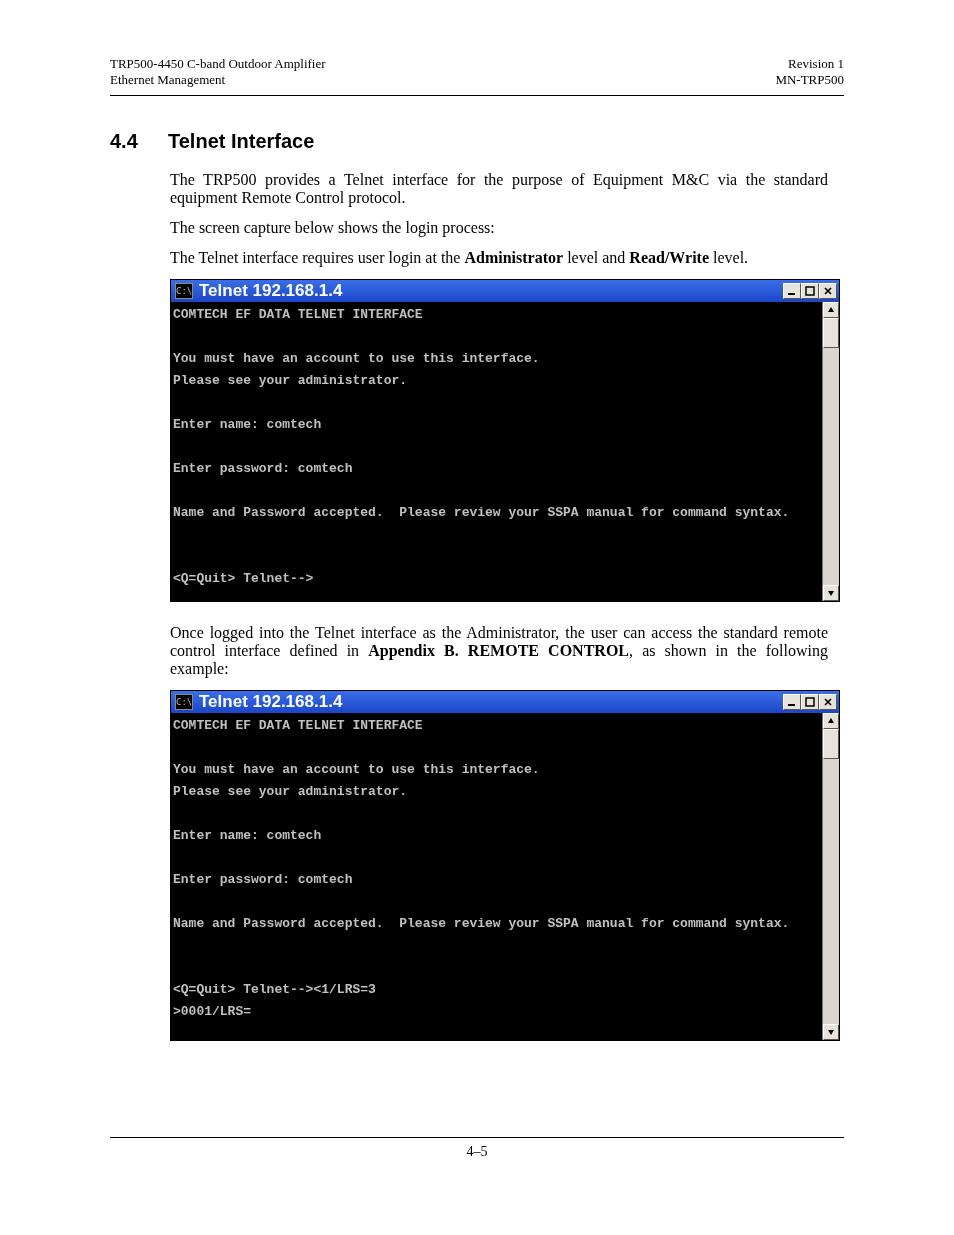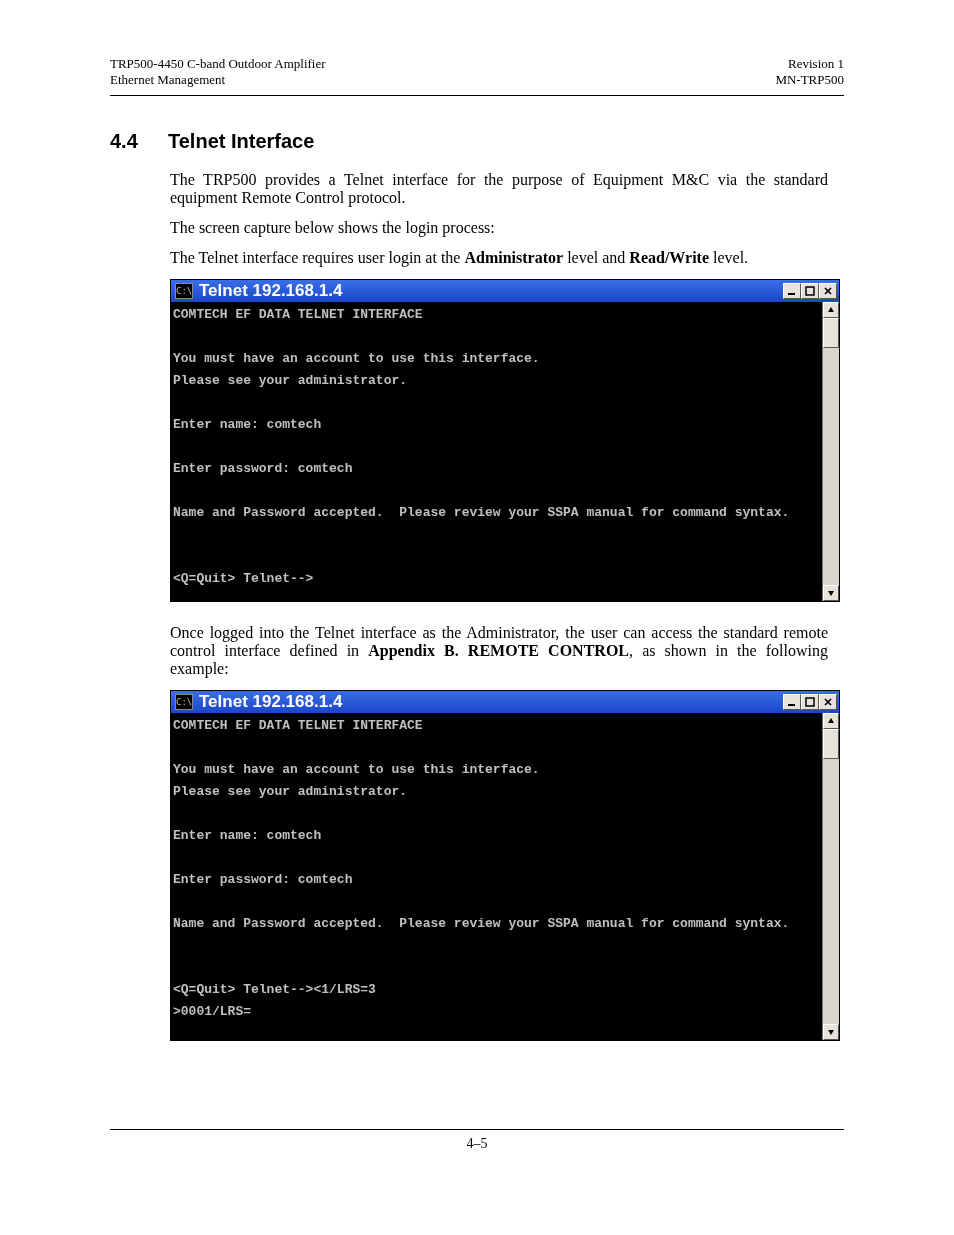--- a/index.html
+++ b/index.html
@@ -127,21 +127,21 @@
     border: 1px solid #fff;
     border-right-color: #555; border-bottom-color: #555;
     box-sizing: border-box;
   }
   .trackfill { flex: 1; }
 
   
   .footer {
     position: absolute;
     left: 110px; right: 110px;
-    bottom: 48px;
+    bottom: 40px;
     text-align: center;
   }
   hr.fline {
     border: none;
     border-top: 1px solid #000;
     margin: 0 0 4px 0;
   }
   .pagenum { font-size: 14px; }
 </style>
 </head>

